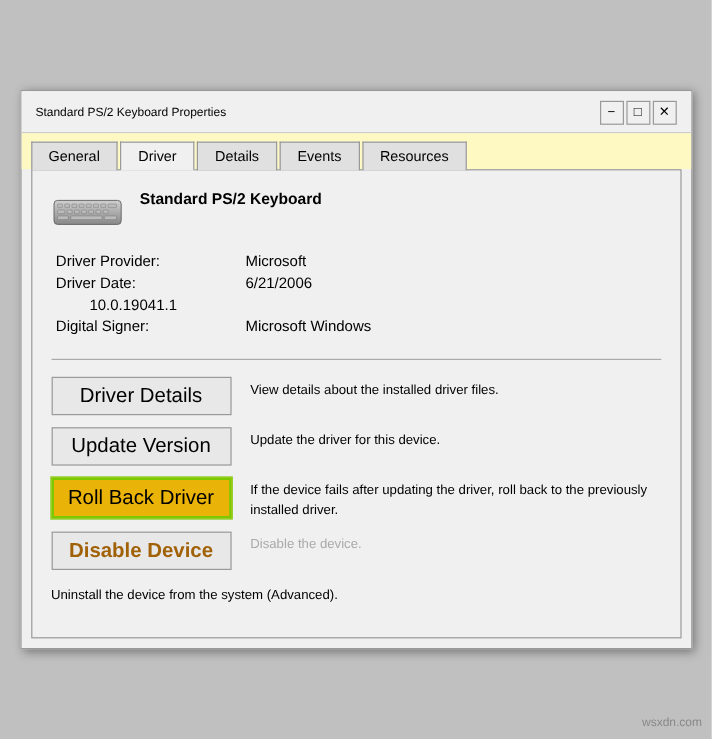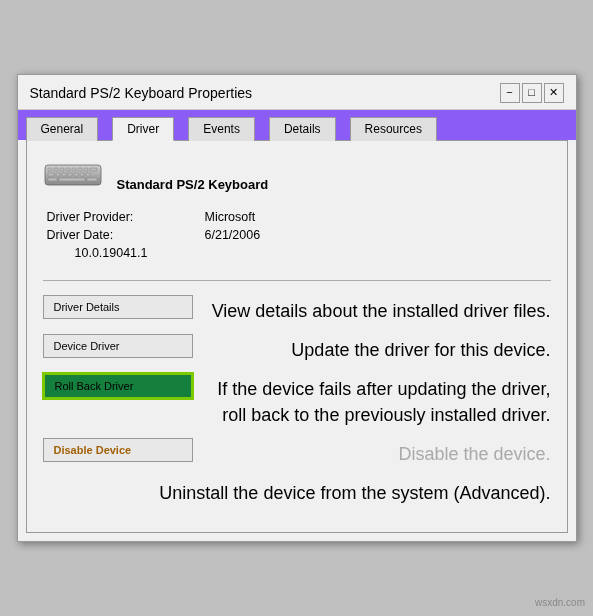--- a/index.html
+++ b/index.html
@@ -29,21 +29,21 @@
     .title-bar {
       background: #f0f0f0;
       padding: 8px 12px 6px 12px;
       display: flex;
       align-items: center;
       justify-content: space-between;
       border-bottom: 1px solid #ccc;
     }
 
     .title-bar-text {
-      font-size: 14px;
+      font-size: 10px;
       color: #000;
     }
 
     .title-bar-controls {
       display: flex;
       gap: 2px;
     }
 
     .title-btn {
       width: 20px;
@@ -59,22 +59,22 @@
     }
 
     .close-btn {
       background: #f0f0f0;
     }
 
     
     .tabs-bar {
       display: flex;
       padding: 6px 8px 0 8px;
-      background: #8b5cf6;
-      gap: 14px;
+      background: #fef9c3;
+      gap: 2px;
     }
 
     .tab {
       padding: 4px 14px;
       background: #e0e0e0;
       border: 1px solid #999;
       border-bottom: none;
       cursor: pointer;
       font-size: 12px;
       color: #000;
@@ -93,21 +93,21 @@
     .content-area {
       background: #f0f0f0;
       border: 1px solid #999;
       margin: 0 8px 8px 8px;
       padding: 16px;
     }
 
     
     .device-header {
       display: flex;
-      align-items: flex-end;
+      align-items: flex-start;
       margin-bottom: 18px;
     }
 
     .device-icon {
       width: 60px;
       height: 35px;
       margin-right: 14px;
       display: flex;
       align-items: center;
       justify-content: center;
@@ -162,46 +162,45 @@
       margin-bottom: 10px;
     }
 
     .action-btn {
       width: 150px;
       min-width: 150px;
       padding: 5px 10px;
       background: #e8e8e8;
       border: 1px solid #999;
       cursor: pointer;
-      font-size: 11px;
-      text-align: left;
+      font-size: 17px;
+      text-align: center;
       color: #000;
       margin-right: 16px;
     }
 
     .action-btn.disabled {
       color: #a16207;
       cursor: default;
       background: #e8e8e8;
       font-weight: bold;
     }
 
     .action-btn.highlight {
       border: 2px solid #7dc900;
       outline: 1px solid #7dc900;
-      background: #15803d;
+      background: #eab308;
     }
 
     .action-desc {
-      font-size: 18px;
+      font-size: 11px;
       color: #000;
       line-height: 1.4;
       padding-top: 4px;
       flex: 1;
-      text-align: right;
     }
 
     .action-desc.disabled {
       color: #aaa;
     }
 
     
     .watermark {
       position: fixed;
       bottom: 8px;
@@ -226,24 +225,24 @@
   </div>
 
   <div class="tabs-bar">
     <div class="tab">
       <span>General</span>
     </div>
     <div class="tab active">
       <span>Driver</span>
     </div>
     <div class="tab">
+      <span>Details</span>
+    </div>
+    <div class="tab">
       <span>Events</span>
-    </div>
-    <div class="tab">
-      <span>Details</span>
     </div>
     <div class="tab">
       <span>Resources</span>
     </div>
   </div>
 
   <div class="content-area">
 
     <div class="device-header">
       <div class="device-icon">
@@ -285,31 +284,35 @@
         <span class="info-label">Driver Provider:</span>
         <span class="info-value">Microsoft</span>
       </div>
       <div class="info-row">
         <span class="info-label">Driver Date:</span>
         <span class="info-value">6/21/2006</span>
       </div>
       <div class="info-row">
         <span class="info-value">10.0.19041.1</span>
       </div>
+      <div class="info-row">
+        <span class="info-label">Digital Signer:</span>
+        <span class="info-value">Microsoft Windows</span>
+      </div>
     </div>
 
     <hr class="divider">
 
     <div class="action-row">
       <button class="action-btn">Driver Details</button>
       <span class="action-desc">View details about the installed driver files.</span>
     </div>
 
     <div class="action-row">
-      <button class="action-btn">Device Driver</button>
+      <button class="action-btn">Update Version</button>
       <span class="action-desc">Update the driver for this device.</span>
     </div>
 
     <div class="action-row">
       <button class="action-btn highlight">Roll Back Driver</button>
       <span class="action-desc">If the device fails after updating the driver, roll back to the previously installed driver.</span>
     </div>
 
     <div class="action-row">
       <button class="action-btn disabled">Disable Device</button>

